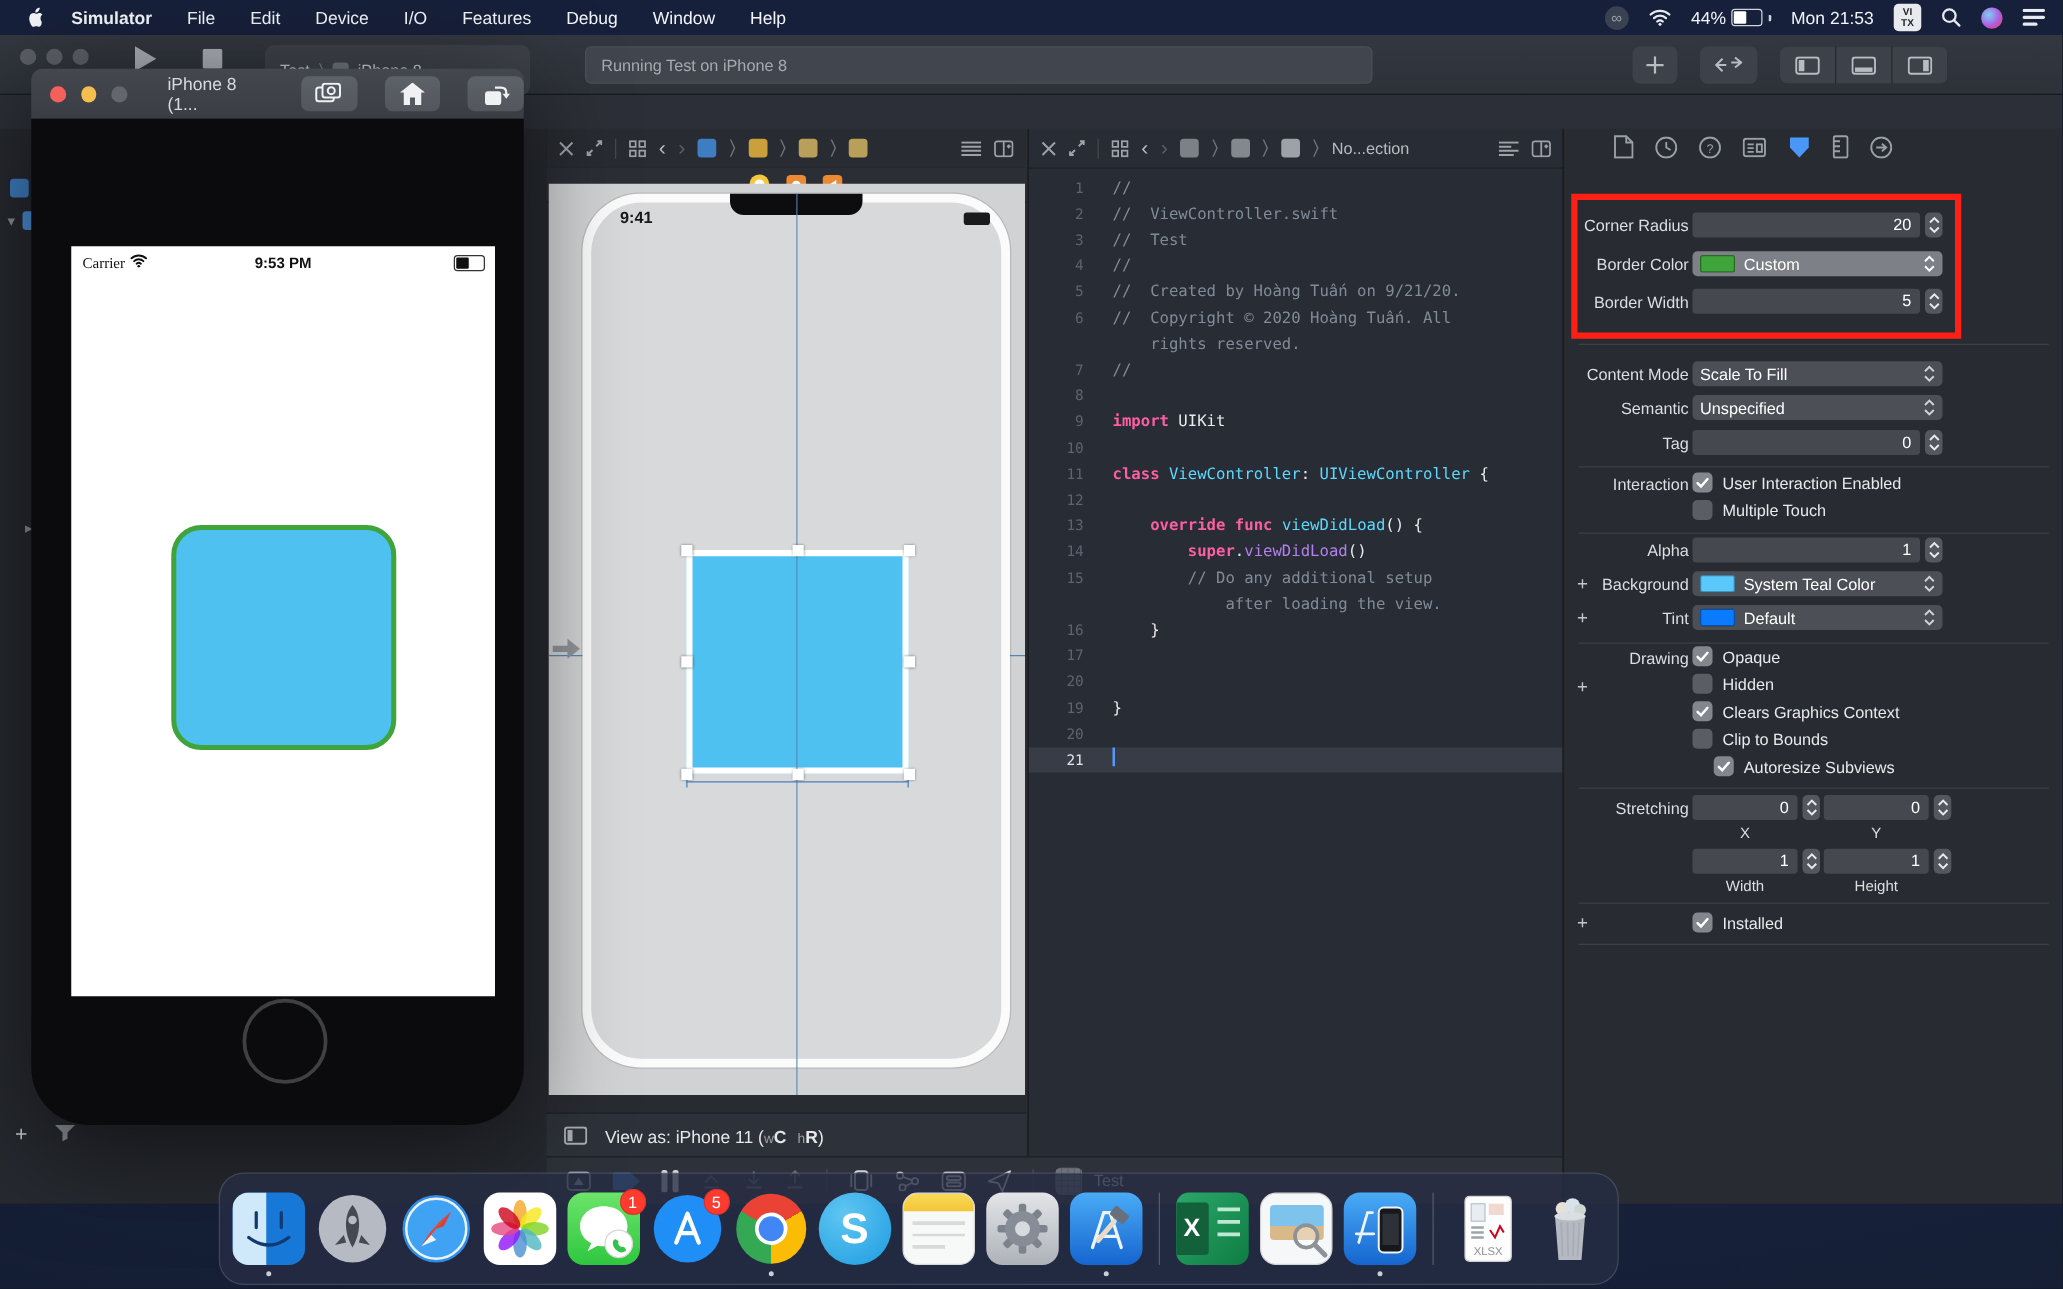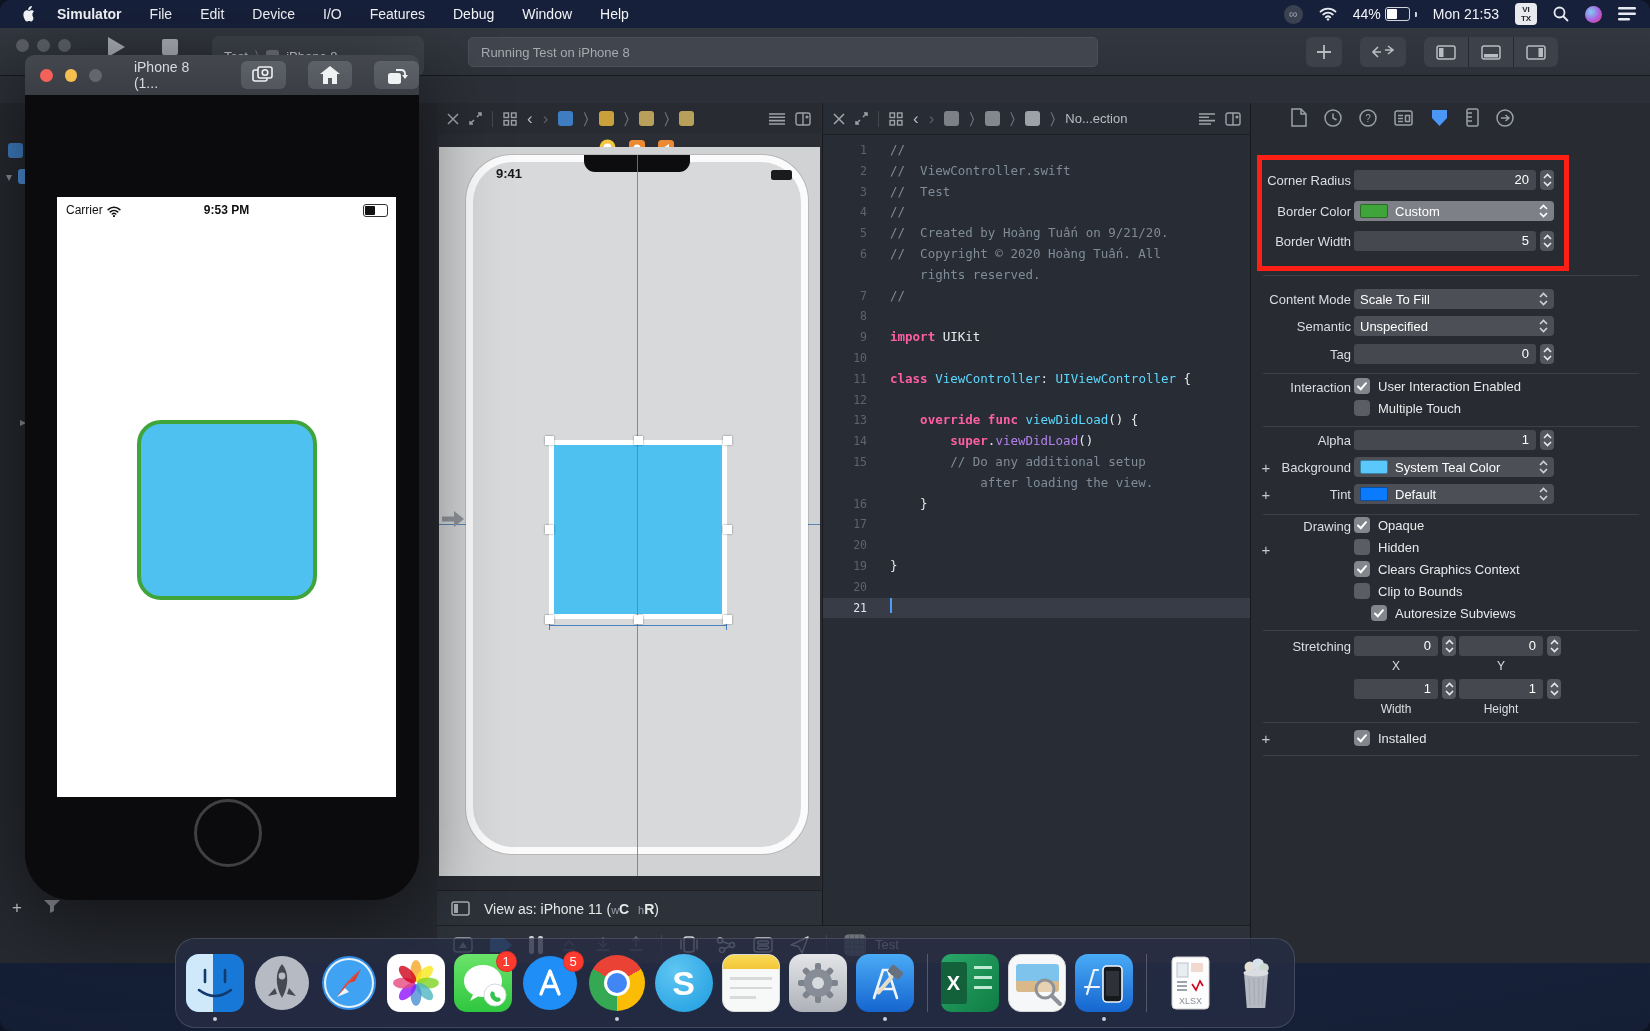--- a/index.html
+++ b/index.html
@@ -1,17 +1,17 @@
 <!DOCTYPE html>
 <html style="--teal: #4ec1f0; --green: #3fa43a; --annot: #fe2015;"><head>
 <meta charset="utf-8">
 <style>
   html,body{margin:0;padding:0;background:#0e1424;font-family:"Liberation Sans",sans-serif;-webkit-font-smoothing:antialiased;}
   #screen{position:relative;width:1650px;height:1031px;overflow:hidden;
-    background:radial-gradient(130% 110% at 55% 10%,#24345a 0%,#1b2743 55%,#121b30 100%);border-radius:12px;}
+    background:radial-gradient(130% 110% at 55% 10%,#24345a 0%,#1b2743 55%,#121b30 100%);}
   .abs{position:absolute;}
   svg{display:block}
   
   .menubar{left:0;top:0;width:1650px;height:28px;background:#17203a;display:flex;align-items:center;color:#f2f4f8;font-size:14px;}
   .mb-left{display:flex;align-items:center;gap:0;padding-left:14px;}
   .mb-item{padding:0 14px;line-height:28px;white-space:nowrap;}
   .mb-item.first{font-weight:bold;padding-left:18px;}
   .mb-right{margin-left:auto;display:flex;align-items:center;gap:16px;padding-right:14px;}
   .inputbadge{background:#e8eaee;color:#20242c;border-radius:4px;width:22px;height:22px;font-size:8px;font-weight:bold;display:flex;flex-direction:column;align-items:center;justify-content:center;line-height:9px;}
   .batt{display:flex;align-items:center;gap:4px;}
@@ -778,21 +778,21 @@
         <svg width="22" height="19" viewBox="0 0 22 19" fill="none">
             <rect x="2" y="7" width="13" height="11" rx="2.5" fill="#f0f1f3"></rect>
             <path d="M10 4 H15 Q19 4 19 8 V10" stroke="#f0f1f3" stroke-width="1.8"></path>
             <path d="M16 9 L19 13 L22 9 Z" fill="#f0f1f3"></path>
           </svg>
       </span>
     </div>
     <div class="sw-body">
       <div class="sw-screen">
         <div class="sw-status">
-          <span style="position:absolute;left:9px;top:6px;display:flex;align-items:flex-end;gap:4px;">
+          <span style="position:absolute;left:9px;top:6px;display:flex;align-items:flex-start;gap:4px;font-family:Liberation Serif, serif;">
             <span>Carrier</span>
             <svg width="14" height="11" viewBox="0 0 18 14" fill="none" stroke="#111" stroke-width="2" stroke-linecap="round">
                 <path d="M1.5 4.6 A11 11 0 0 1 16.5 4.6"></path>
                 <path d="M4.2 7.5 A7 7 0 0 1 13.8 7.5"></path>
                 <path d="M6.8 10.2 A3.4 3.4 0 0 1 11.2 10.2"></path>
                 <circle cx="9" cy="12.8" r="1.4" fill="#111" stroke="none"></circle>
               </svg>
           </span>
           <span style="position:absolute;left:0;right:0;top:6px;text-align:center;font-weight:bold;">9:53 PM</span>
           <span style="position:absolute;right:8px;top:7px;width:23px;height:11px;border:1px solid #333;border-radius:3px;">

